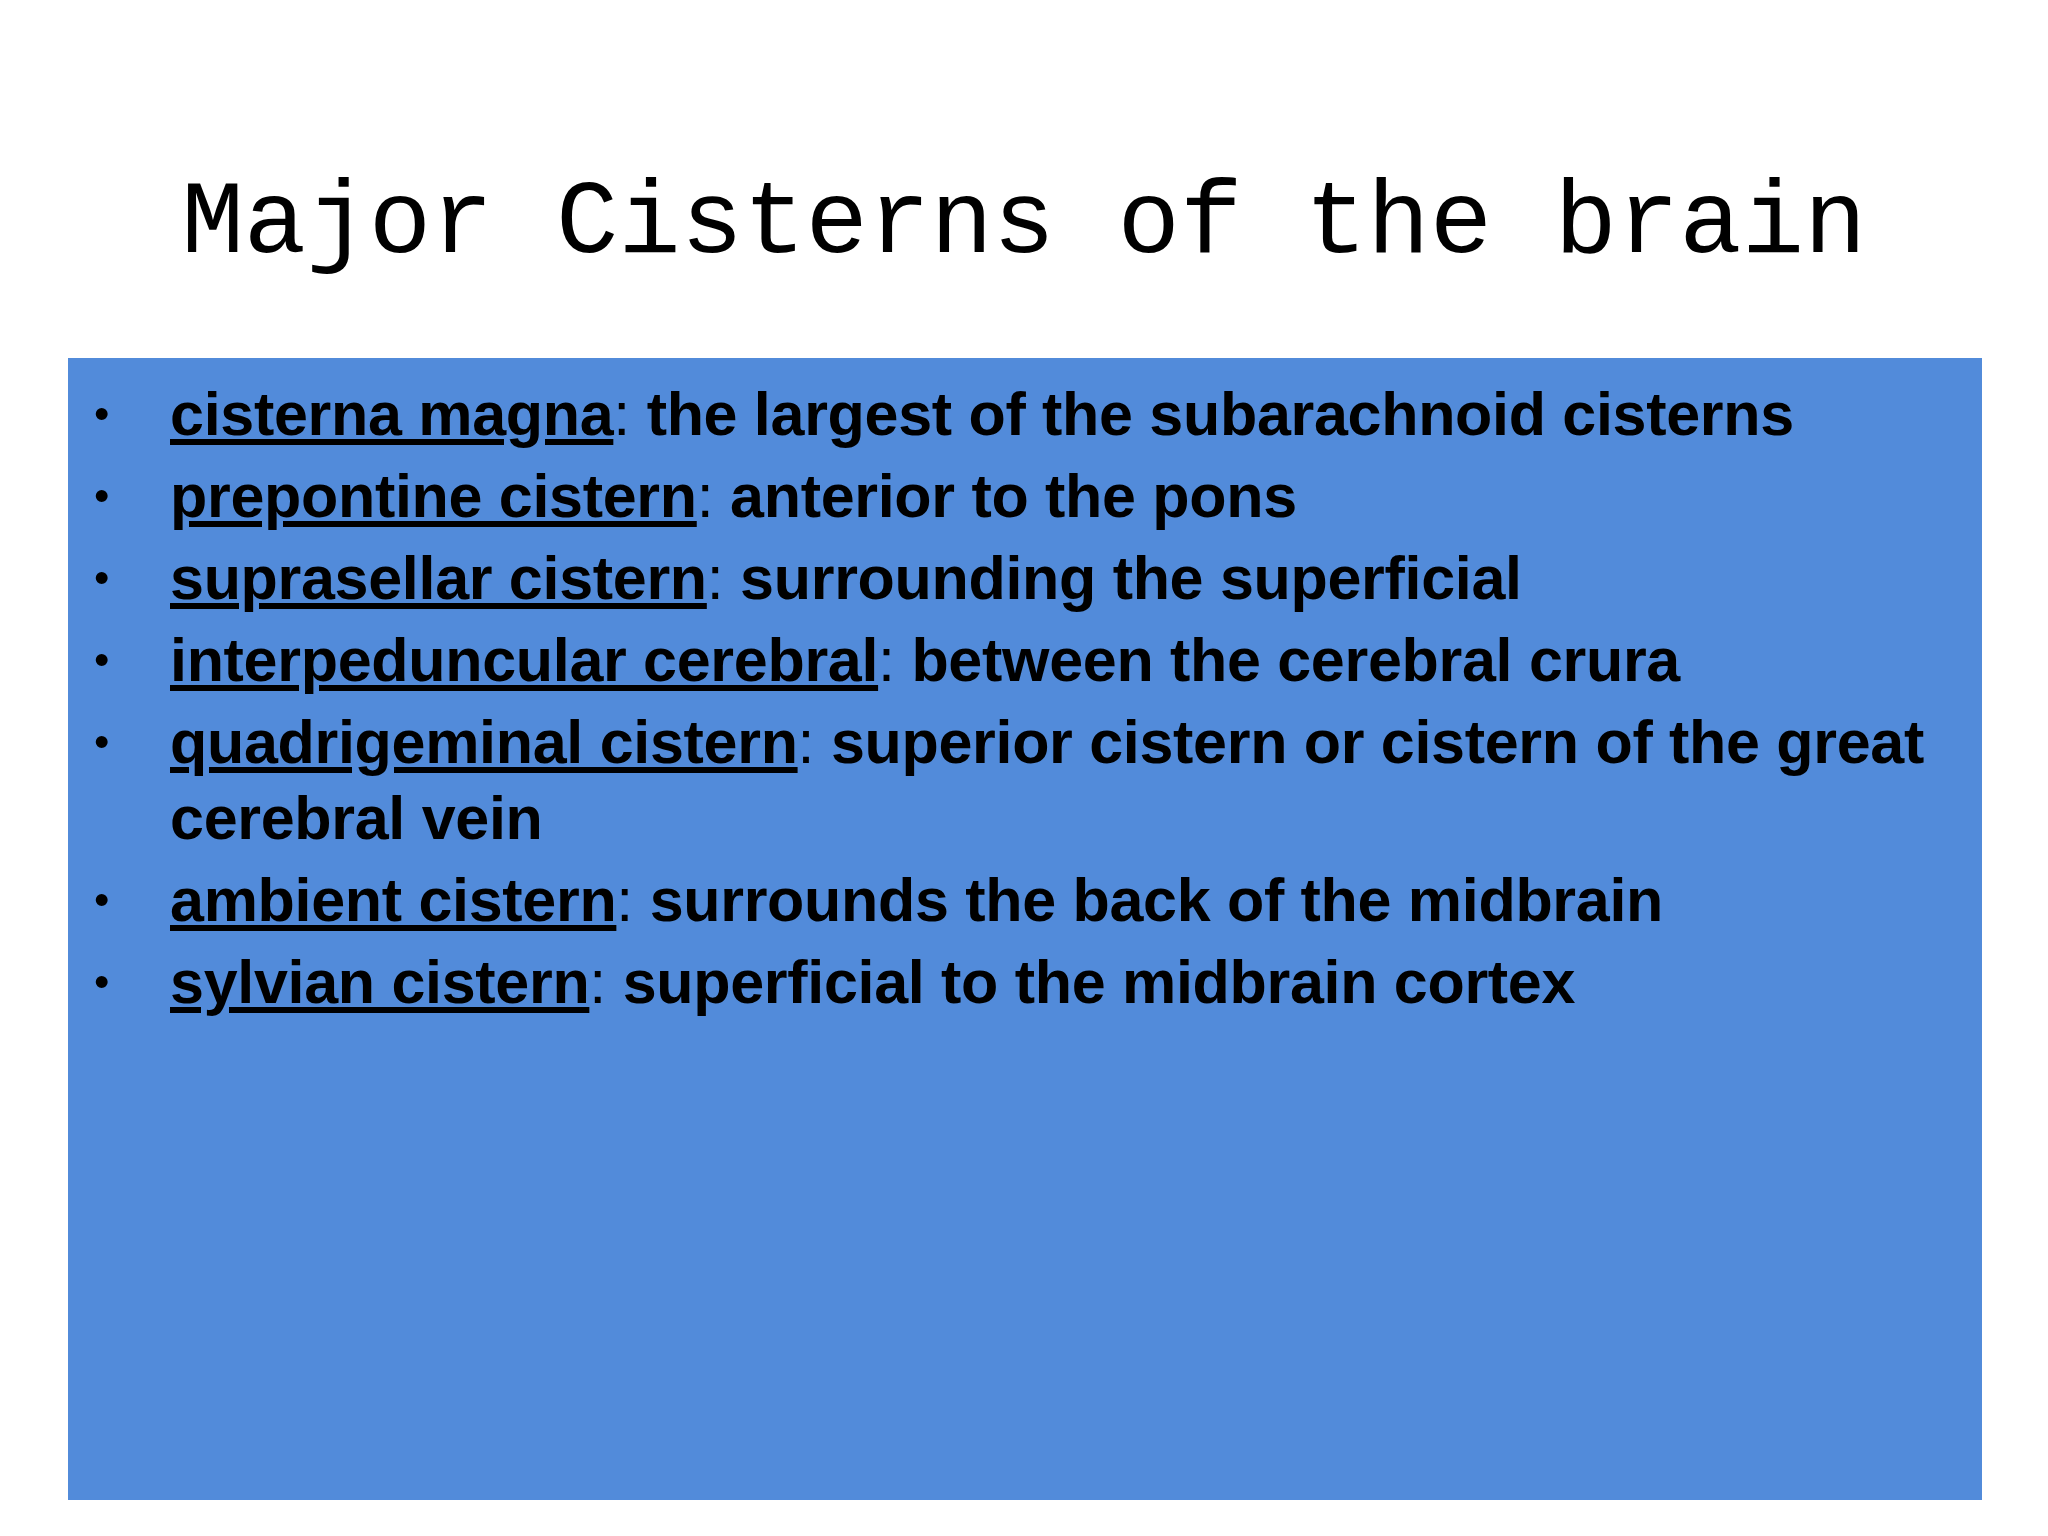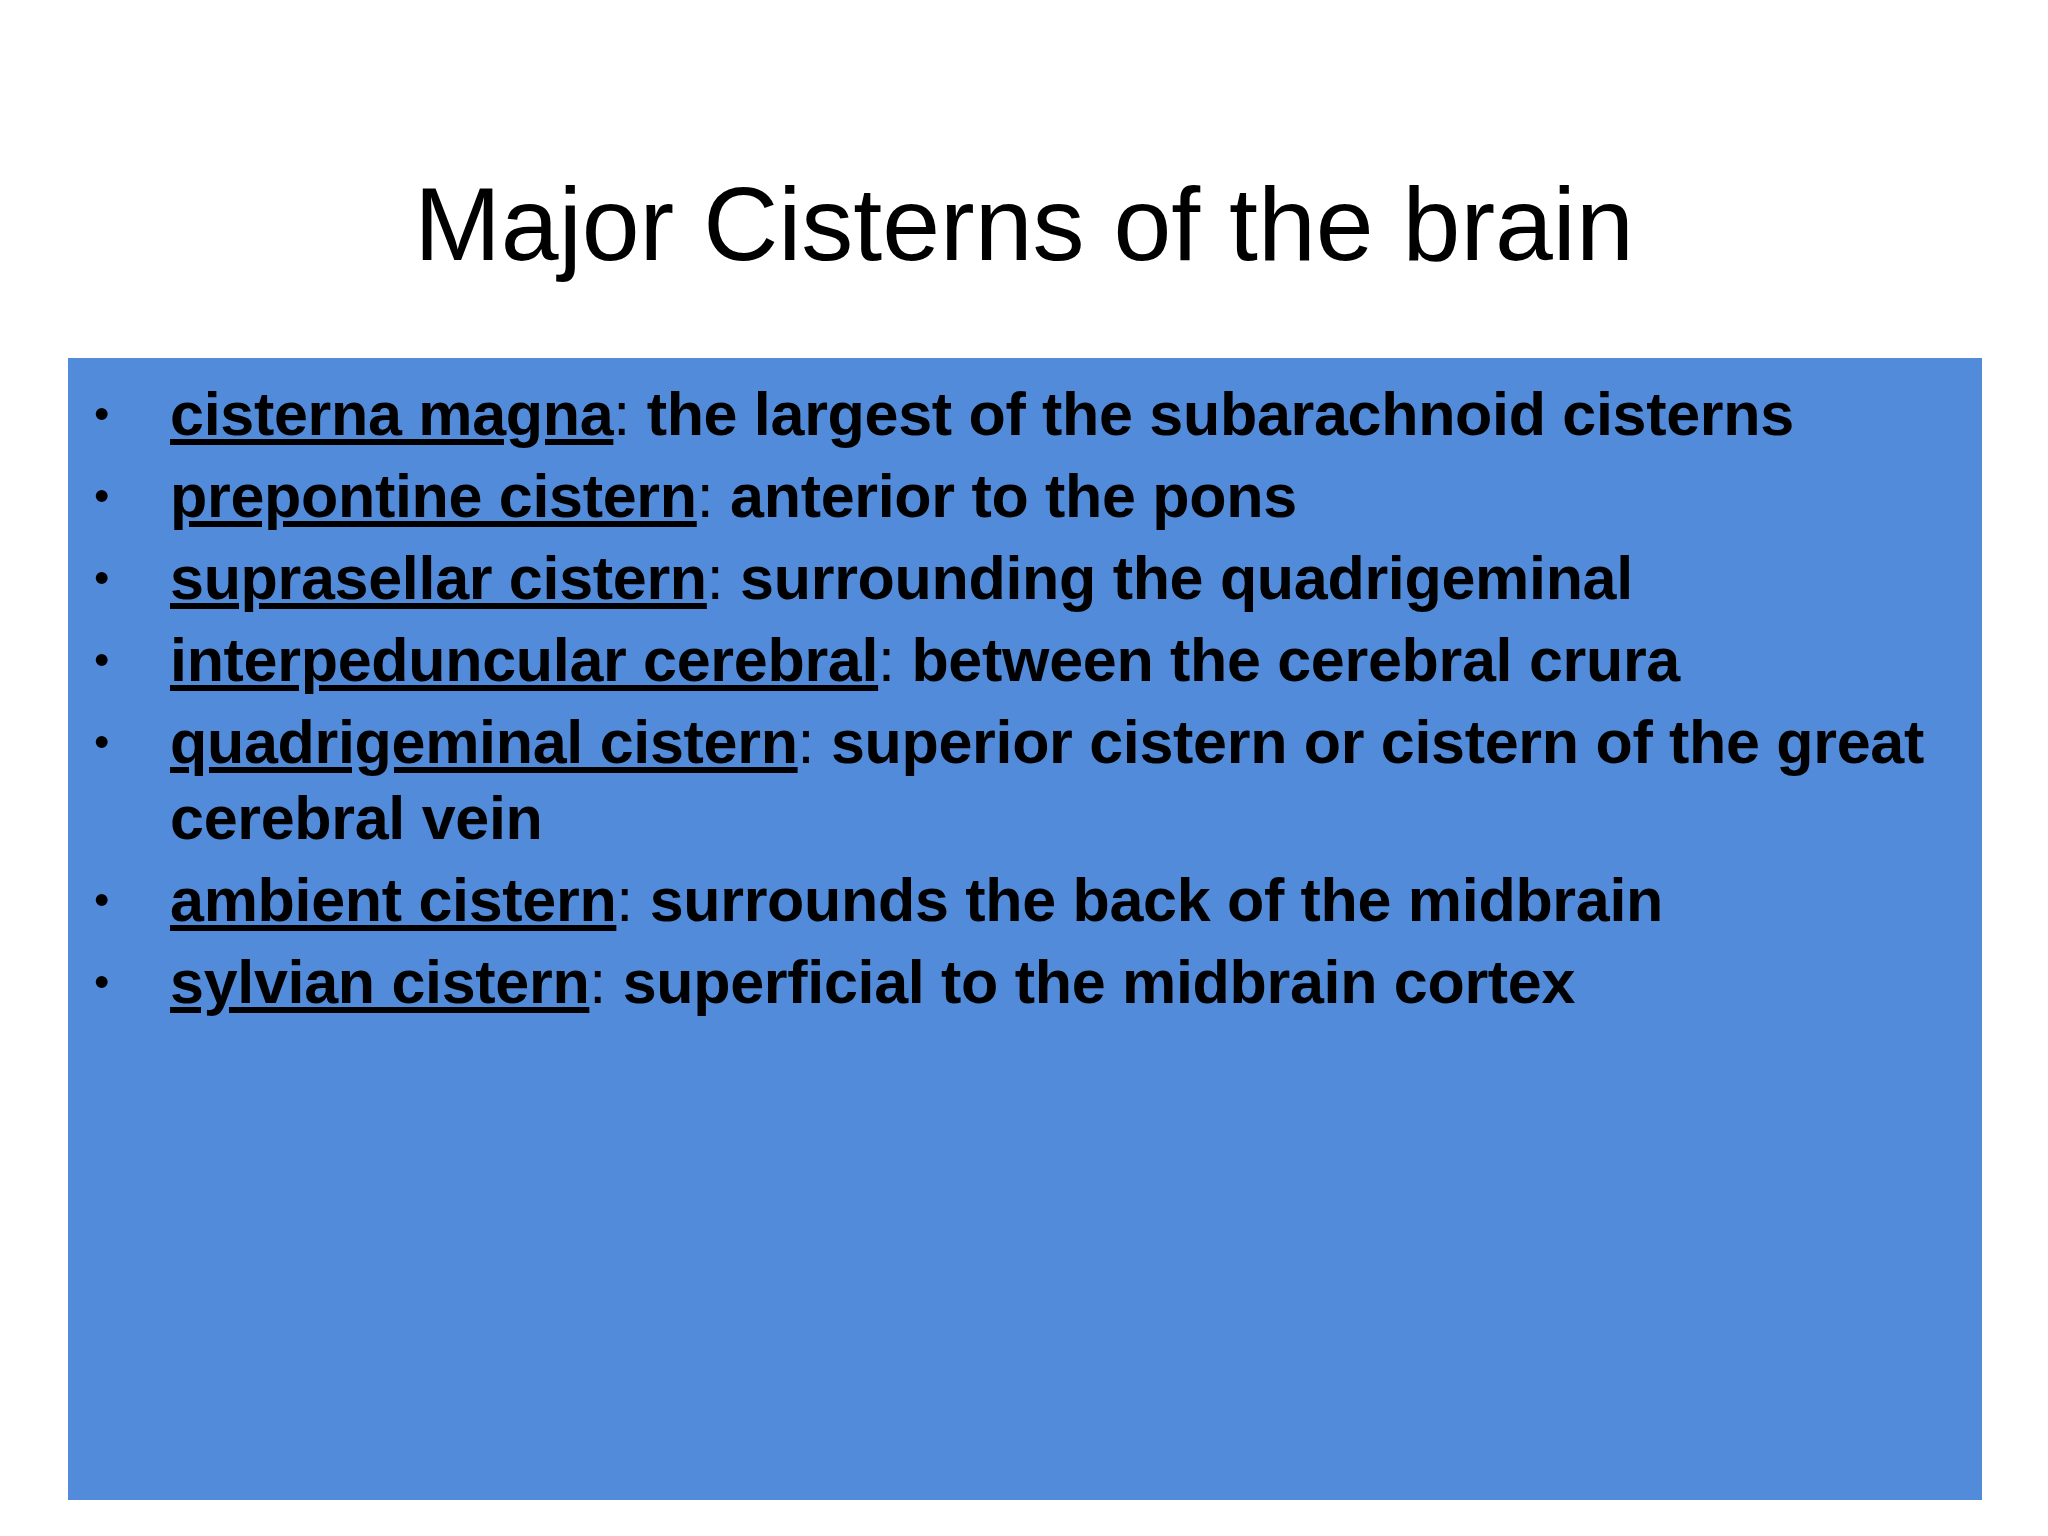--- a/index.html
+++ b/index.html
@@ -24,21 +24,21 @@
   
   .title-area {
     position: absolute;
     left: 0;
     top: 96px;
     width: 2048px;
     text-align: center;
   }
   .slide-title {
     display: inline-block;
-    font-family: Liberation Sans, sans-serif;
+    font-family: Liberation Mono, monospace;
     font-size: 104px;
     line-height: 1.12;
     font-weight: 400;
     color: #000000;
     letter-spacing: 0px;
     white-space: nowrap;
   }
 
   
   .content-panel {
@@ -113,21 +113,21 @@
 
       <li class="bullet-item">
         <span class="bullet-dot">•</span><span class="term">cisterna magna</span><span class="sep">: </span><span class="desc">the largest of the subarachnoid cisterns</span>
       </li>
 
       <li class="bullet-item">
         <span class="bullet-dot">•</span><span class="term">prepontine cistern</span><span class="sep">: </span><span class="desc">anterior to the pons</span>
       </li>
 
       <li class="bullet-item">
-        <span class="bullet-dot">•</span><span class="term">suprasellar cistern</span><span class="sep">: </span><span class="desc">surrounding the quadrigeminal</span>
+        <span class="bullet-dot">•</span><span class="term">suprasellar cistern</span><span class="sep">: </span><span class="desc">surrounding the superficial</span>
       </li>
 
       <li class="bullet-item">
         <span class="bullet-dot">•</span><span class="term">interpeduncular cerebral</span><span class="sep">: </span><span class="desc">between the cerebral crura</span>
       </li>
 
       <li class="bullet-item wide">
         <span class="bullet-dot">•</span><span class="term">quadrigeminal cistern</span><span class="sep">: </span><span class="desc">superior cistern or cistern of the great cerebral vein</span>
       </li>
 

